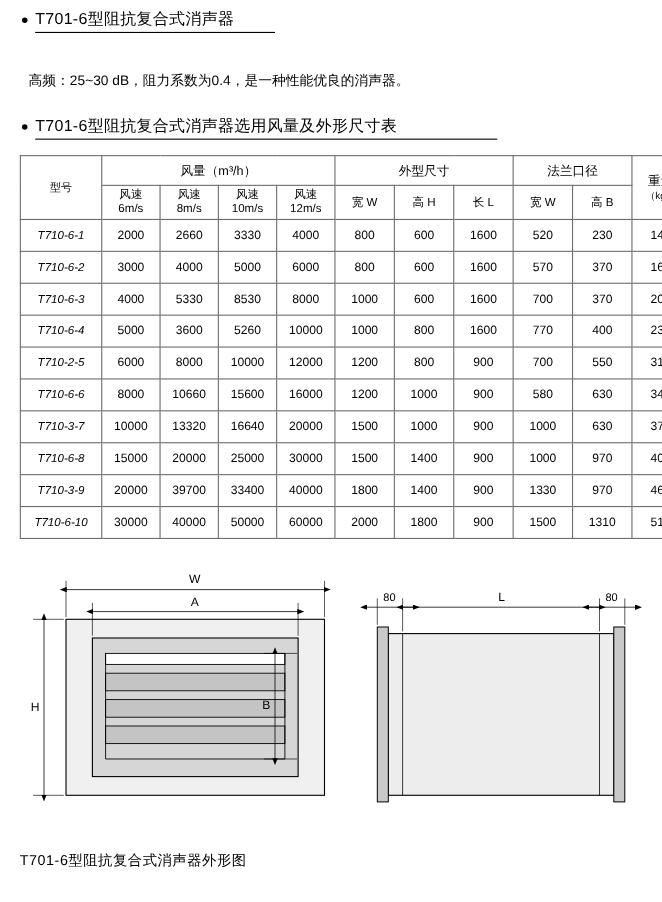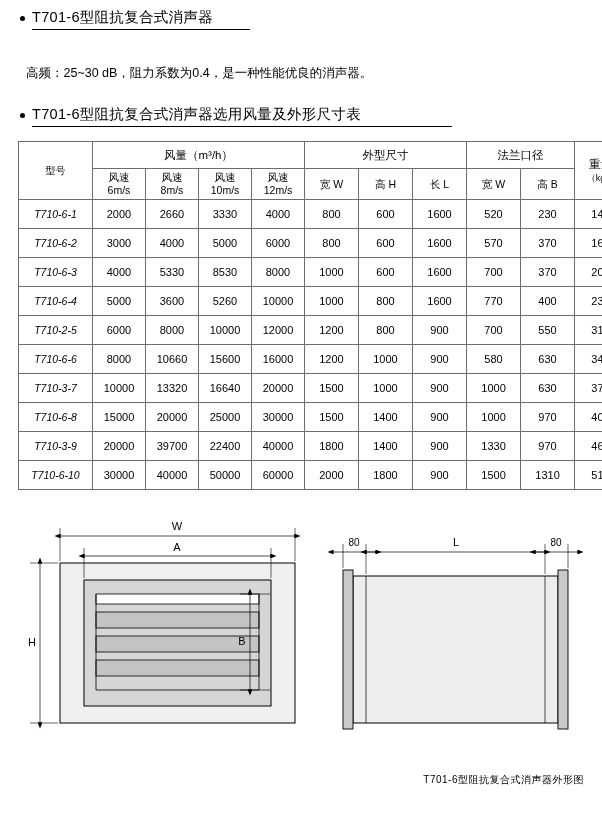--- a/index.html
+++ b/index.html
@@ -108,22 +108,22 @@
     font-size: 10px;
   }
   
   .drawing {
     position: relative;
     width: 566px;
     height: 255px;
     margin: 18px 0 0 0;
   }
   .caption {
-    text-align: right;
-    font-size: 10px;
+    text-align: left;
+    font-size: 13px;
     margin-top: 10px;
     letter-spacing: 0.5px;
   }
   svg { display: block; }
 </style>
 </head>
 <body>
 
 <div class="page">
 
@@ -299,21 +299,21 @@
         <td>1400</td>
         <td>900</td>
         <td>1000</td>
         <td>970</td>
         <td>400</td>
       </tr>
       <tr>
         <td class="model">T710-3-9</td>
         <td>20000</td>
         <td>39700</td>
-        <td>22400</td>
+        <td>33400</td>
         <td>40000</td>
         <td>1800</td>
         <td>1400</td>
         <td>900</td>
         <td>1330</td>
         <td>970</td>
         <td>460</td>
       </tr>
       <tr>
         <td class="model">T710-6-10</td>

